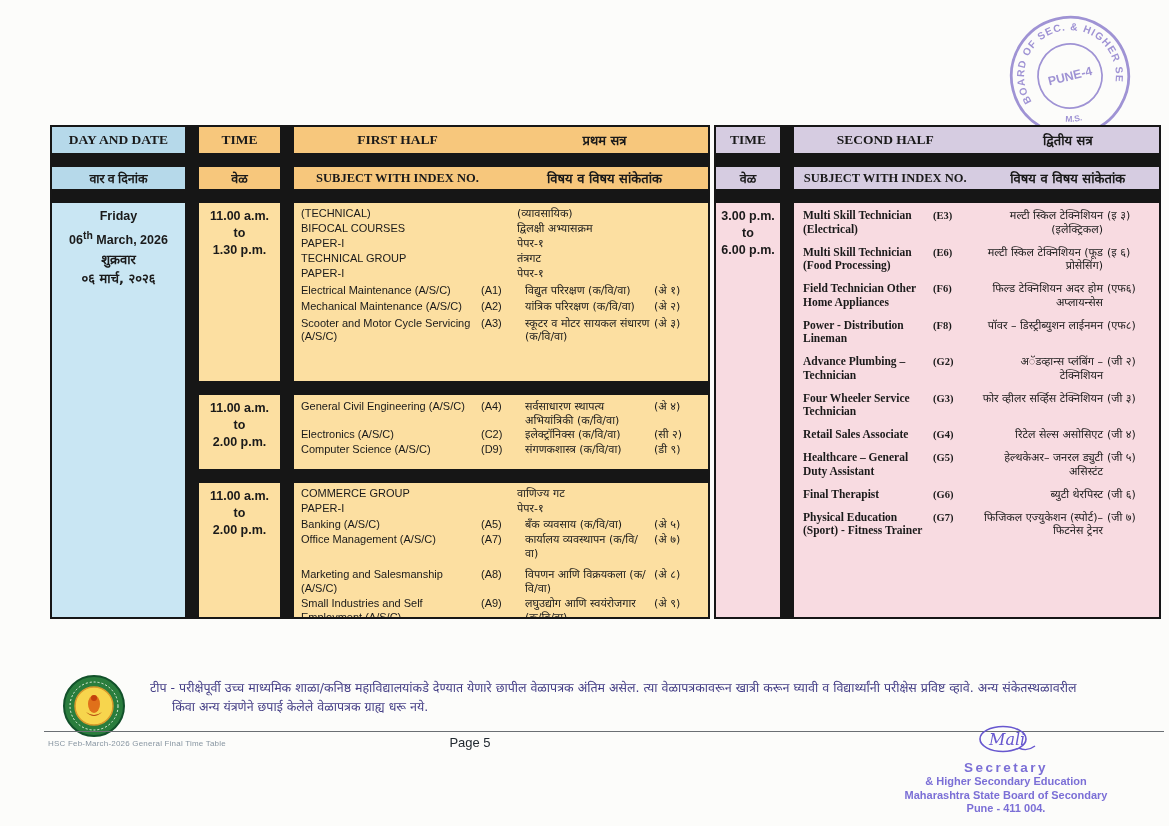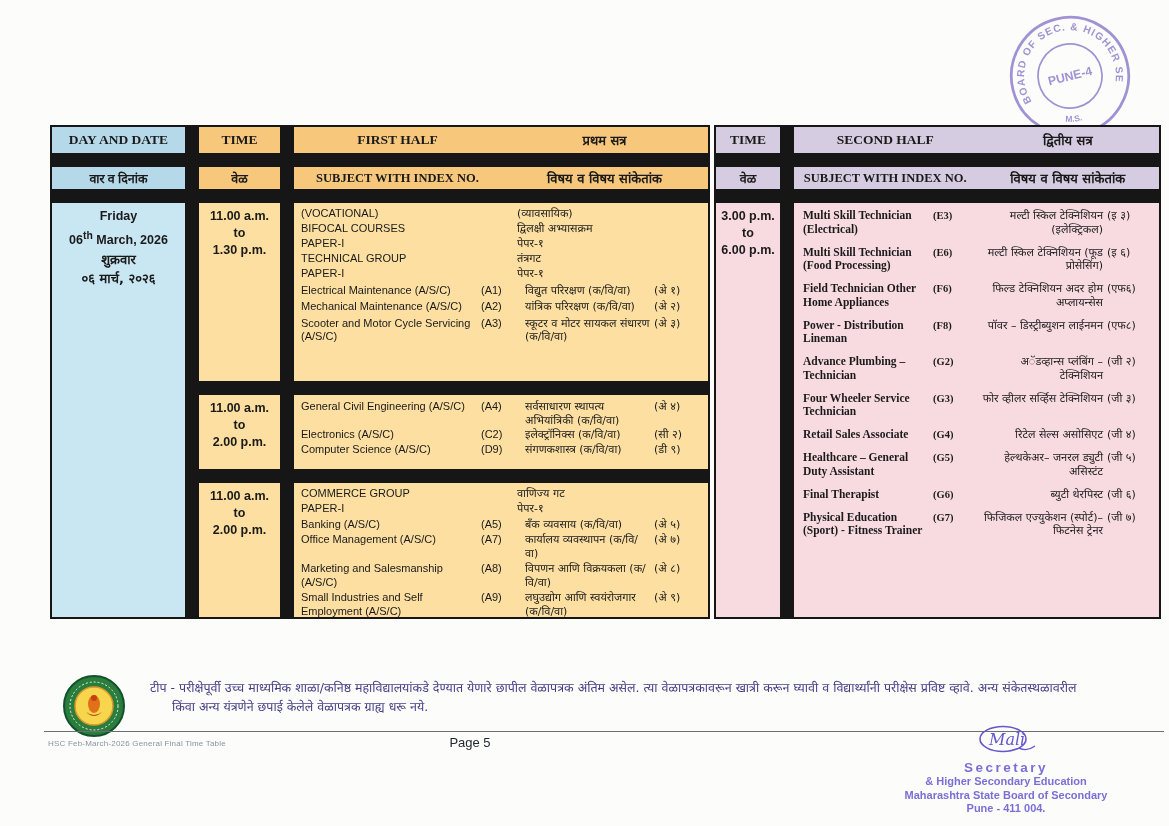--- a/index.html
+++ b/index.html
@@ -118,21 +118,21 @@
 
     <div class="cell yellow-b time-cell" style="grid-area:3/2">
       <div>11.00 a.m.</div>
       <div>to</div>
       <div>1.30 p.m.</div>
     </div>
     <div class="cell yellow-b subj" style="grid-area:3/3">
       <div>
 
           <div class="gl">
-            <span class="gl-en">(VOCATIONAL)</span>
+            <span class="gl-en">(TECHNICAL)</span>
             <span class="gl-mr dev">(व्यावसायिक)</span>
           </div>
 
           <div class="gl">
             <span class="gl-en">BIFOCAL COURSES</span>
             <span class="gl-mr dev">द्विलक्षी अभ्यासक्रम</span>
           </div>
 
           <div class="gl">
             <span class="gl-en">PAPER-I</span>
@@ -232,21 +232,21 @@
             <span class="sr-mc dev">(अे ५)</span>
           </div>
 
           <div class="sr" style="margin-top:2px">
             <span class="sr-en">Office Management (A/S/C)</span>
             <span class="sr-code">(A7)</span>
             <span class="sr-mr dev">कार्यालय व्यवस्थापन (क/वि/वा)</span>
             <span class="sr-mc dev">(अे ७)</span>
           </div>
 
-          <div class="sr" style="margin-top:2px">
+          <div class="sr" style="margin-top:8px">
             <span class="sr-en">Marketing and Salesmanship (A/S/C)</span>
             <span class="sr-code">(A8)</span>
             <span class="sr-mr dev">विपणन आणि विक्रयकला (क/वि/वा)</span>
             <span class="sr-mc dev">(अे ८)</span>
           </div>
 
           <div class="sr" style="margin-top:2px">
             <span class="sr-en">Small Industries and Self Employment (A/S/C)</span>
             <span class="sr-code">(A9)</span>
             <span class="sr-mr dev">लघुउद्योग आणि स्वयंरोजगार (क/वि/वा)</span>

